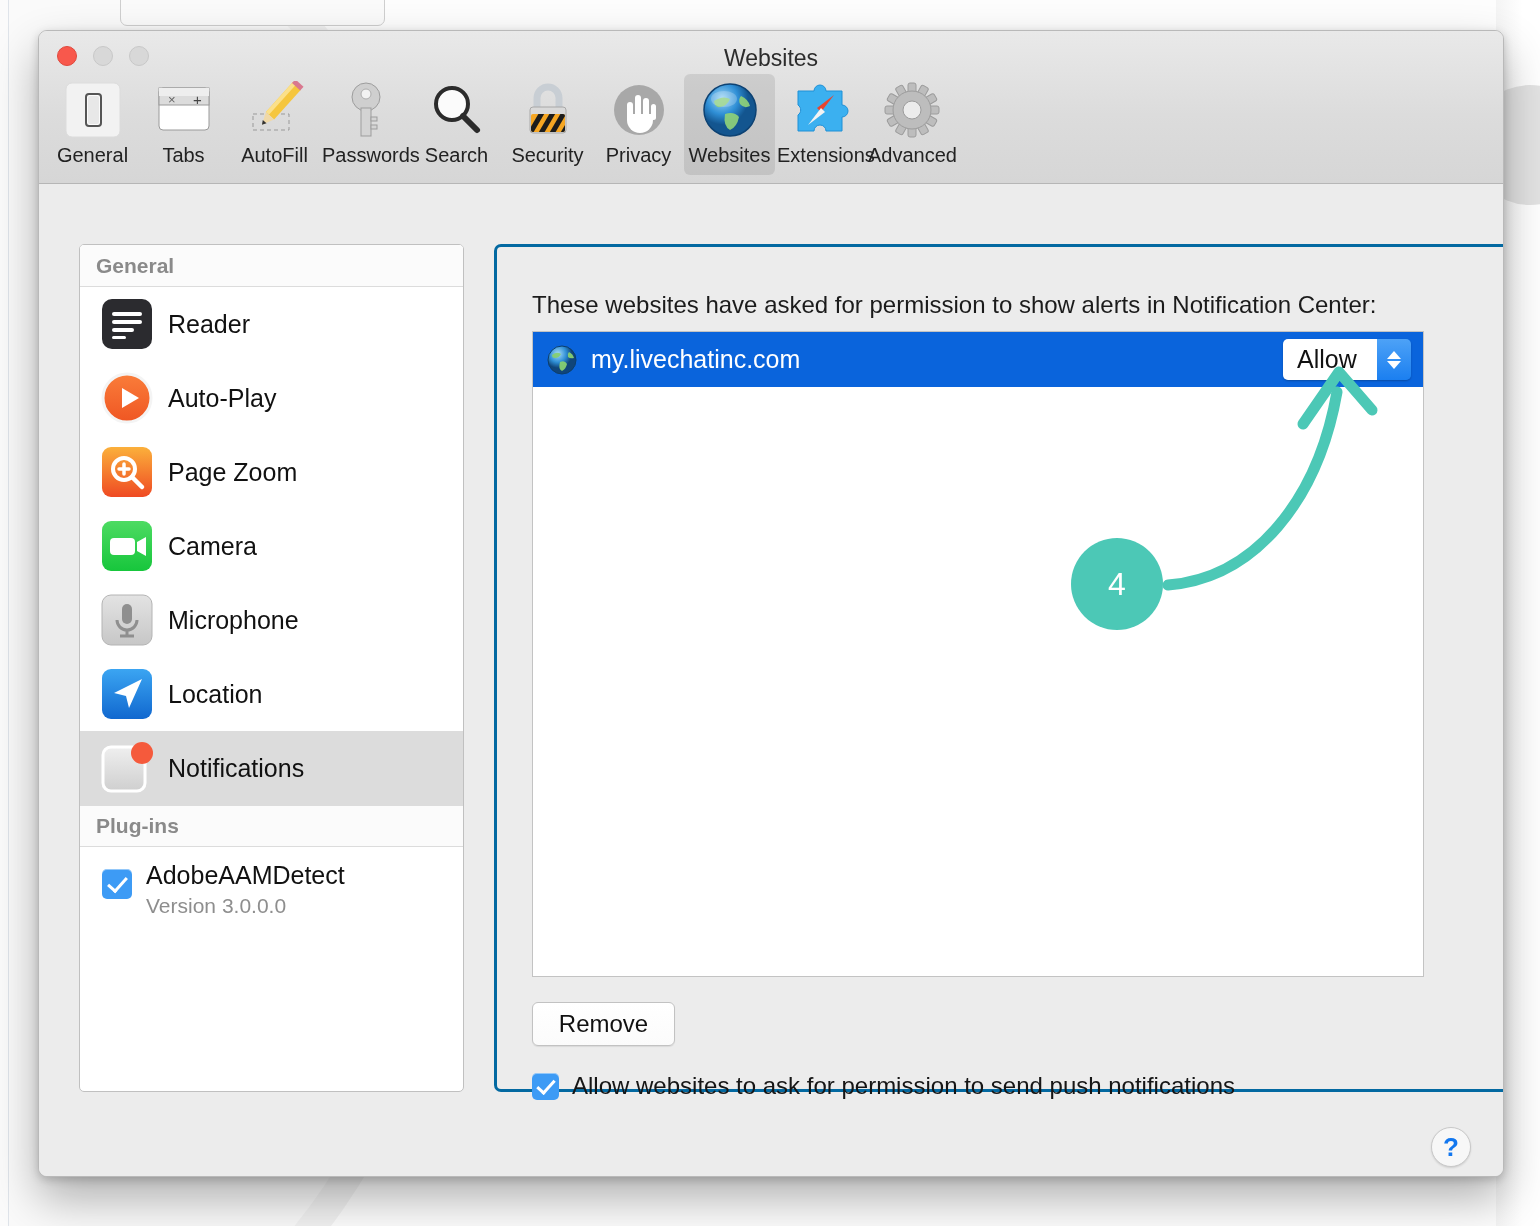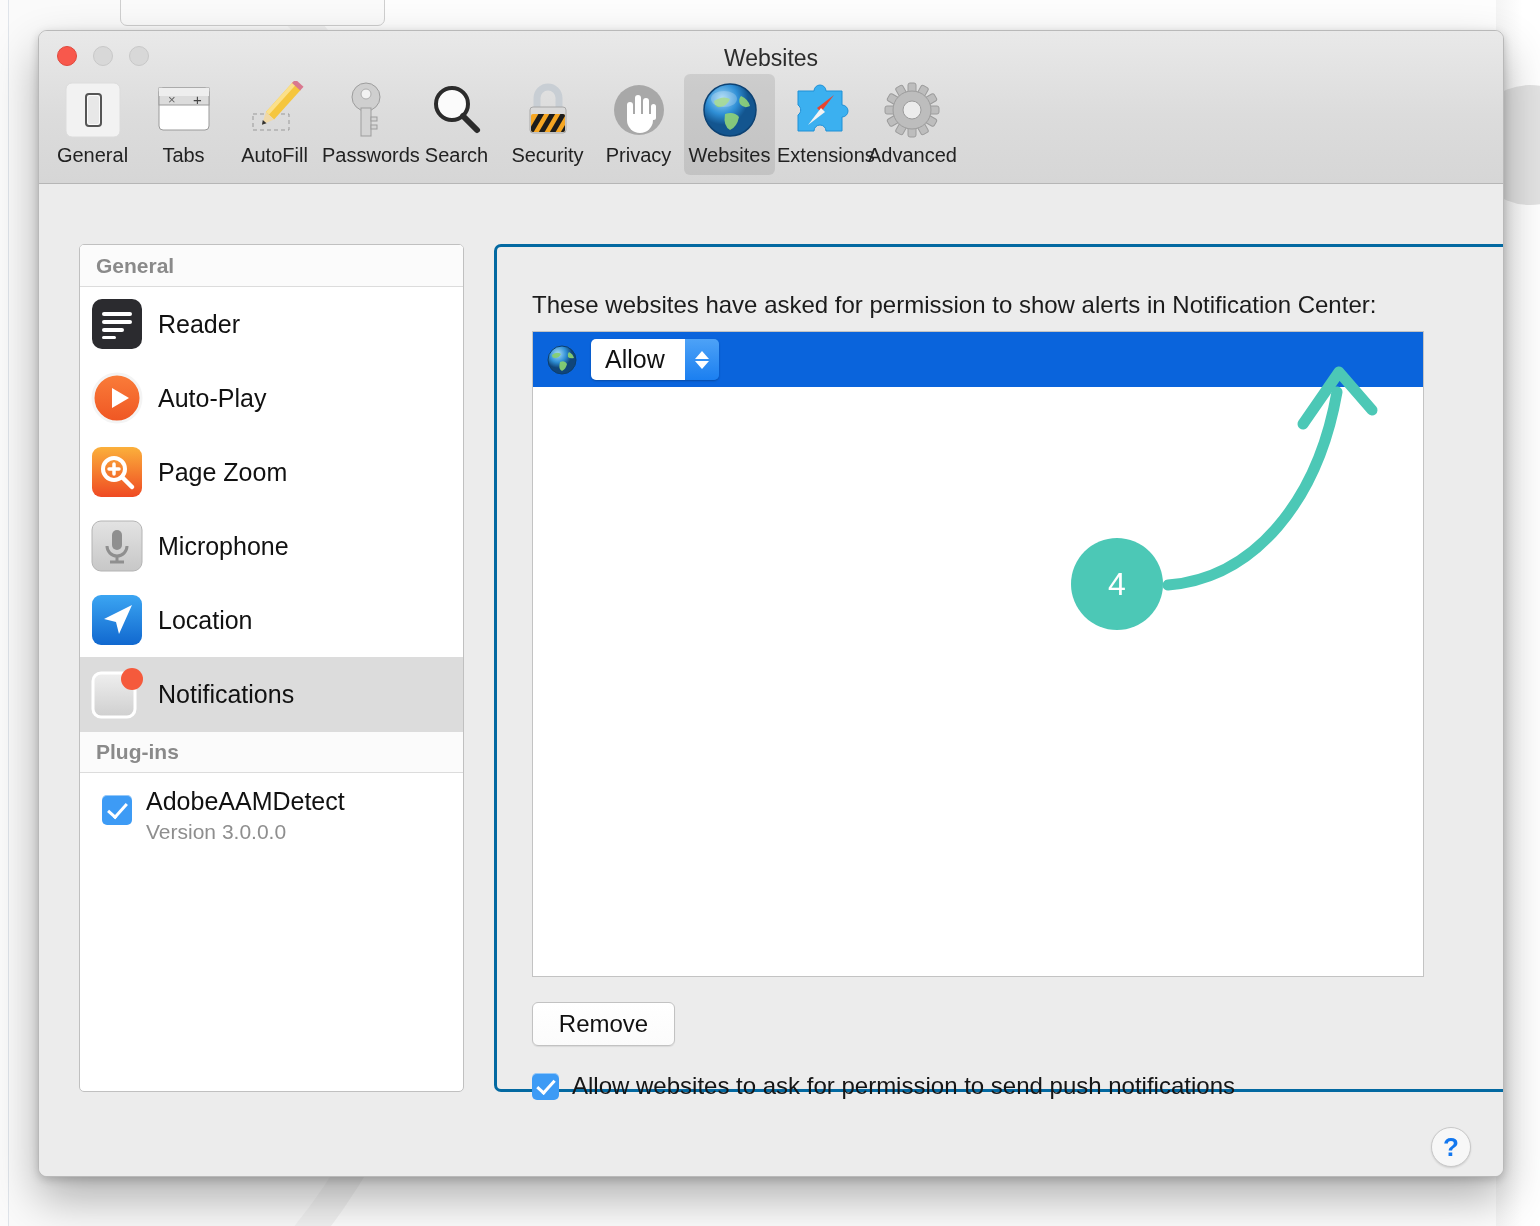--- a/index.html
+++ b/index.html
@@ -92,21 +92,21 @@
     border: 1px solid #c0c0c0; border-radius: 5px;
     overflow: hidden;
   }
   .group-head {
     height: 42px; display: flex; align-items: center; padding-left: 16px;
     font-size: 21px; font-weight: bold; color: #8a8a8a;
     background: #fbfbfb; border-bottom: 1px solid #dcdcdc;
   }
   .group-head.plugins { border-top: 1px solid #dcdcdc; }
   .side-row {
-    display: flex; align-items: center; height: 74px; padding-left: 10px; gap: 14px;
+    display: flex; align-items: center; height: 74px; padding-left: 20px; gap: 14px;
   }
   .side-row.selected { background: #dcdcdc; }
   .side-icon { width: 54px; height: 54px; position: relative; flex: 0 0 54px; }
   .side-label { font-size: 25px; color: #111; }
 
   .plugin-row { display: flex; align-items: flex-start; height: 96px; padding: 14px 0 0 10px; gap: 14px; }
   .plugin-check {
     width: 30px; height: 30px; margin-left: 12px; margin-top: 8px;
     background: #3d9bf5; border-radius: 5px; position: relative;
     box-shadow: inset 0 1px 0 rgba(255,255,255,.45);
@@ -436,20 +436,36 @@
               <line x1="32" y1="32" x2="42" y2="42" stroke="#fff" stroke-width="4.5" stroke-linecap="round"></line>
               <g stroke="#fff" stroke-width="3.5" stroke-linecap="round">
                 <line x1="19" y1="24" x2="29" y2="24"></line>
                 <line x1="24" y1="19" x2="24" y2="29"></line>
               </g>
             </svg>
           </div>
           <div class="side-label">Page Zoom</div>
         </div>
 
+        <div class="side-row">
+          <div class="side-icon">
+            <svg width="54" height="54" viewBox="0 0 54 54">
+              <defs>
+                  <linearGradient id="cmg" x1="0" y1="0" x2="0" y2="1">
+                <stop offset="0%" stop-color="#4ddb62"></stop>
+                    <stop offset="100%" stop-color="#17c63c"></stop>
+              </linearGradient>
+                </defs>
+              <rect x="2" y="2" width="50" height="50" rx="9" fill="url(#cmg)"></rect>
+              <rect x="10" y="19" width="25" height="17" rx="4" fill="#ffffff"></rect>
+              <polygon points="37,23 46,18 46,37 37,32" fill="#ffffff"></polygon>
+            </svg>
+          </div>
+          <div class="side-label">Camera</div>
+        </div>
 
         <div class="side-row">
           <div class="side-icon">
             <svg width="54" height="54" viewBox="0 0 54 54">
               <defs>
                   <linearGradient id="mcg" x1="0" y1="0" x2="0" y2="1">
                 <stop offset="0%" stop-color="#e3e3e3"></stop>
                     <stop offset="100%" stop-color="#c7c7c7"></stop>
               </linearGradient>
                 </defs>
@@ -524,20 +540,21 @@
                 </defs>
                 <circle cx="15" cy="15" r="14" fill="url(#gl2)"></circle>
                 <g fill="#86cf72" opacity=".95">
                   <path d="M5 10 q5 -4 9 -1 q-2 4 -6 4 q-3 0 -3 -3z"></path>
                   <path d="M13 17 q5 -2 7 2 q-1 5 -5 7 q-4 -2 -2 -9z"></path>
                   <path d="M22 7 q4 2 5 6 q-4 1 -6 -1 q-1 -3 1 -5z"></path>
                 </g>
                 <circle cx="15" cy="15" r="14" fill="none" stroke="#0c3e6c" stroke-width="1"></circle>
               </svg>
             </div>
+            <div class="site-name">my.livechatinc.com</div>
             <div class="popup">
               <div class="popup-value">Allow</div>
               <div class="popup-stepper">
                 <div class="chev up"></div>
                 <div class="chev down"></div>
               </div>
             </div>
           </div>
         </div>
 

